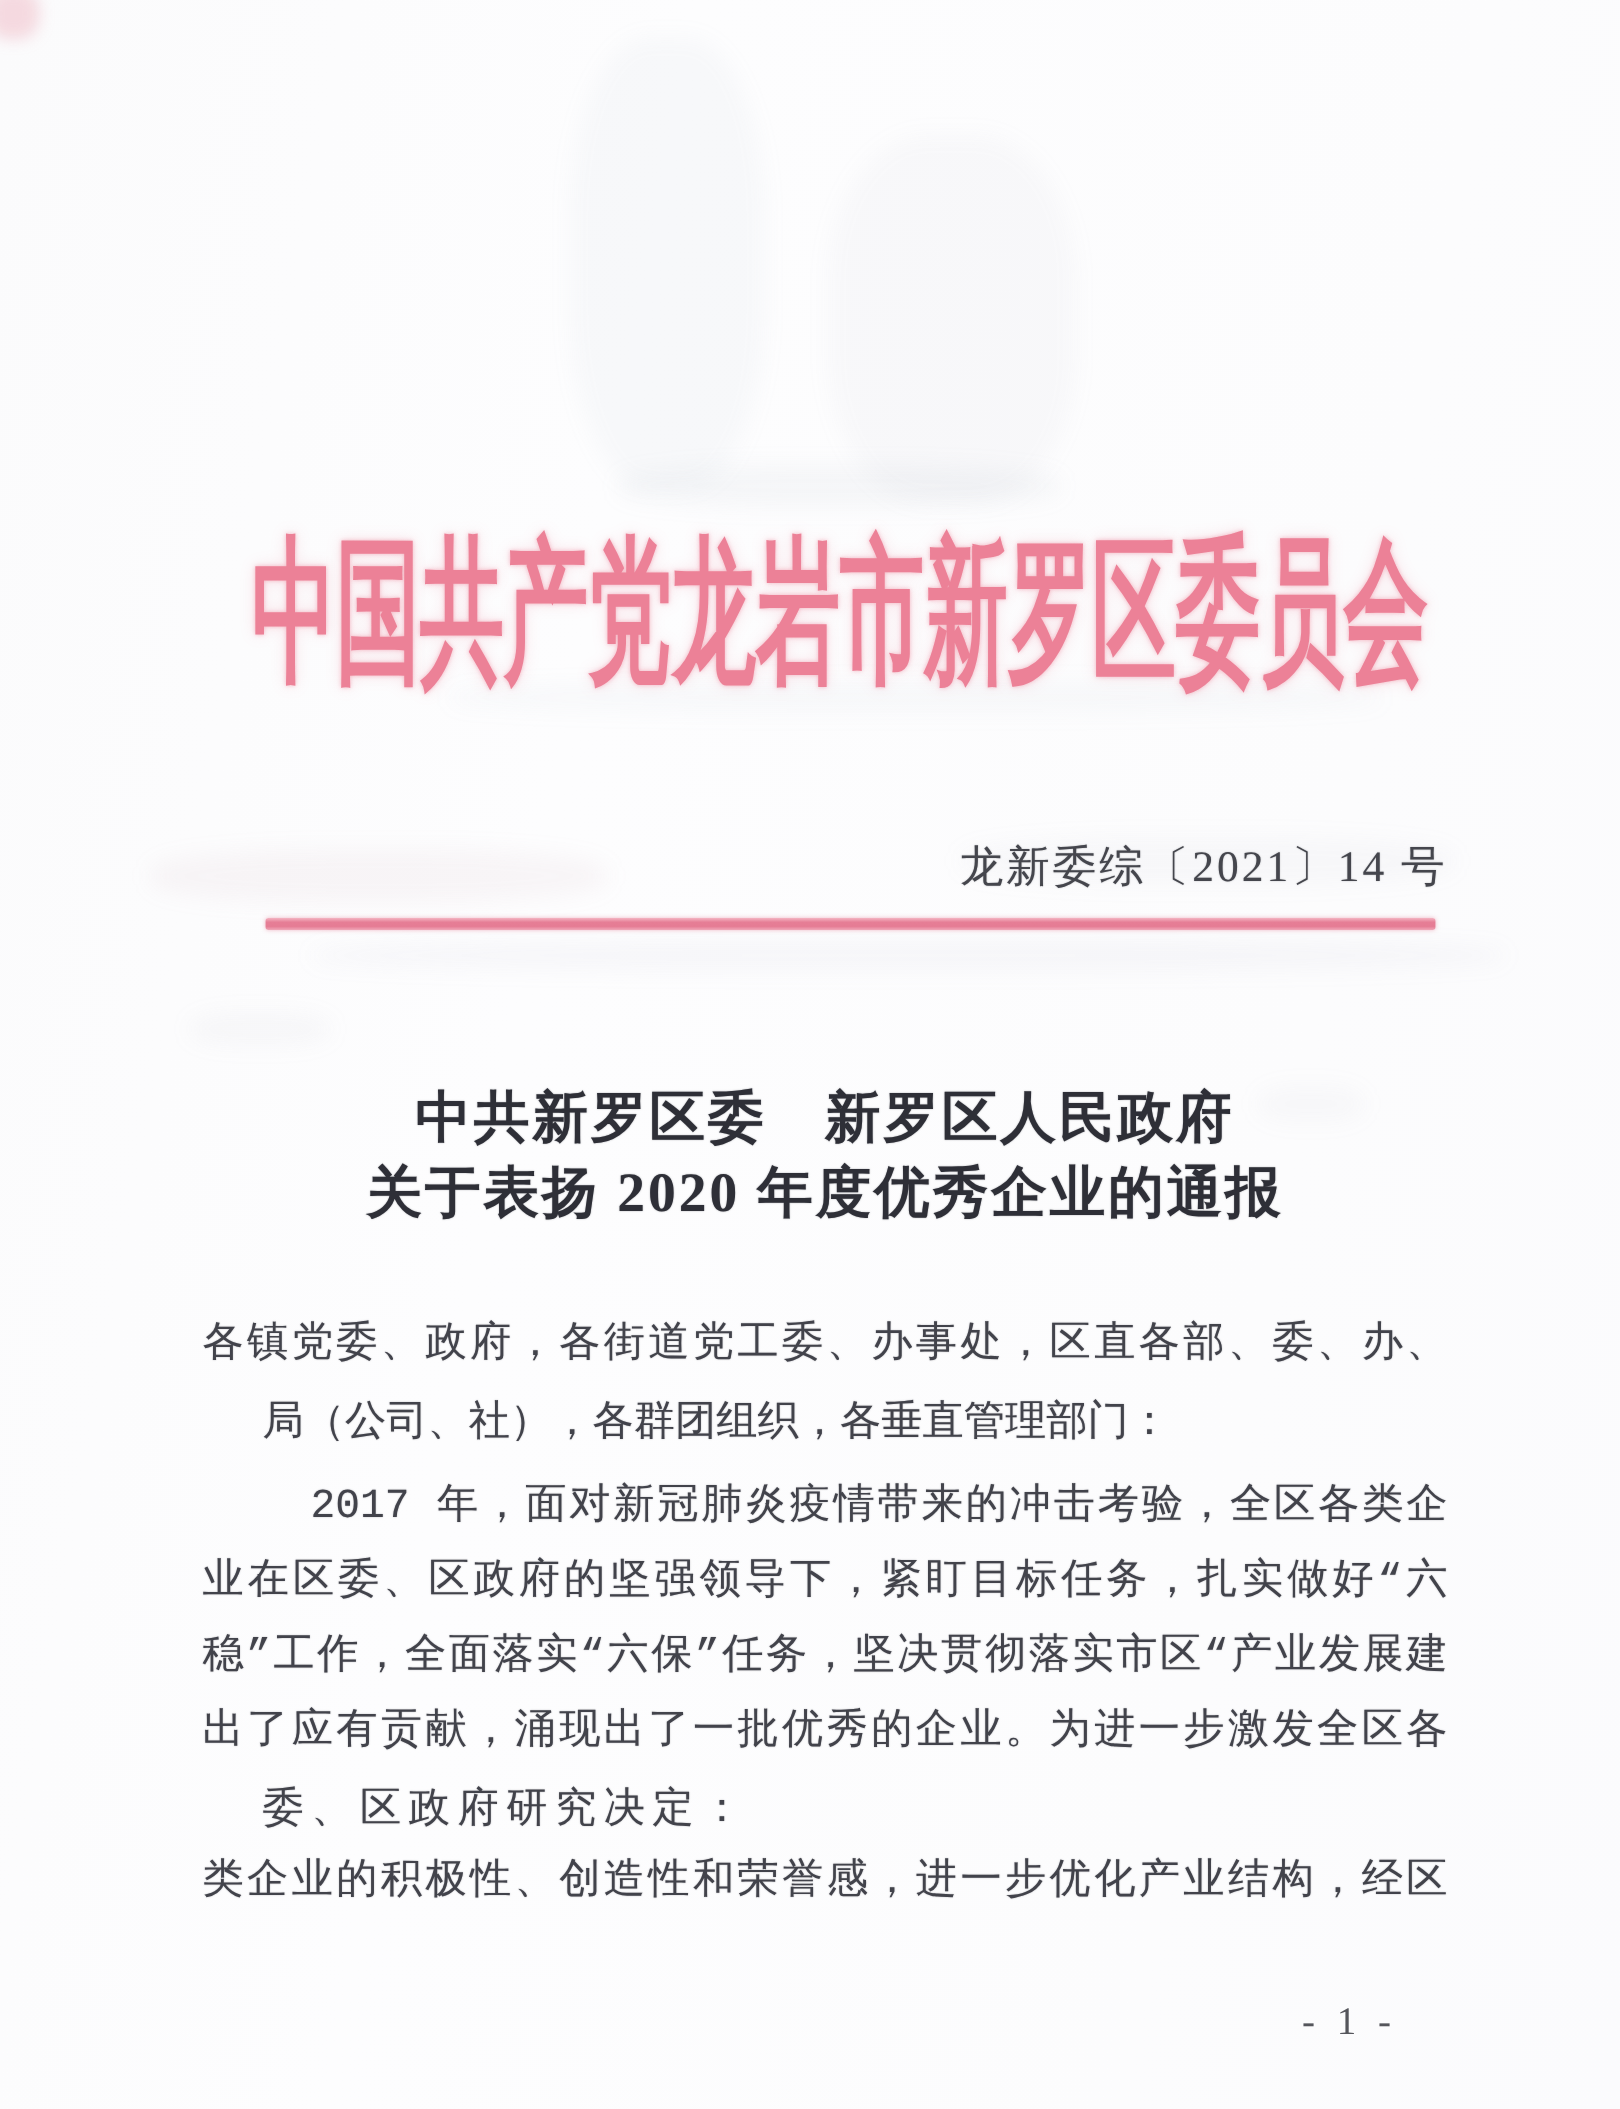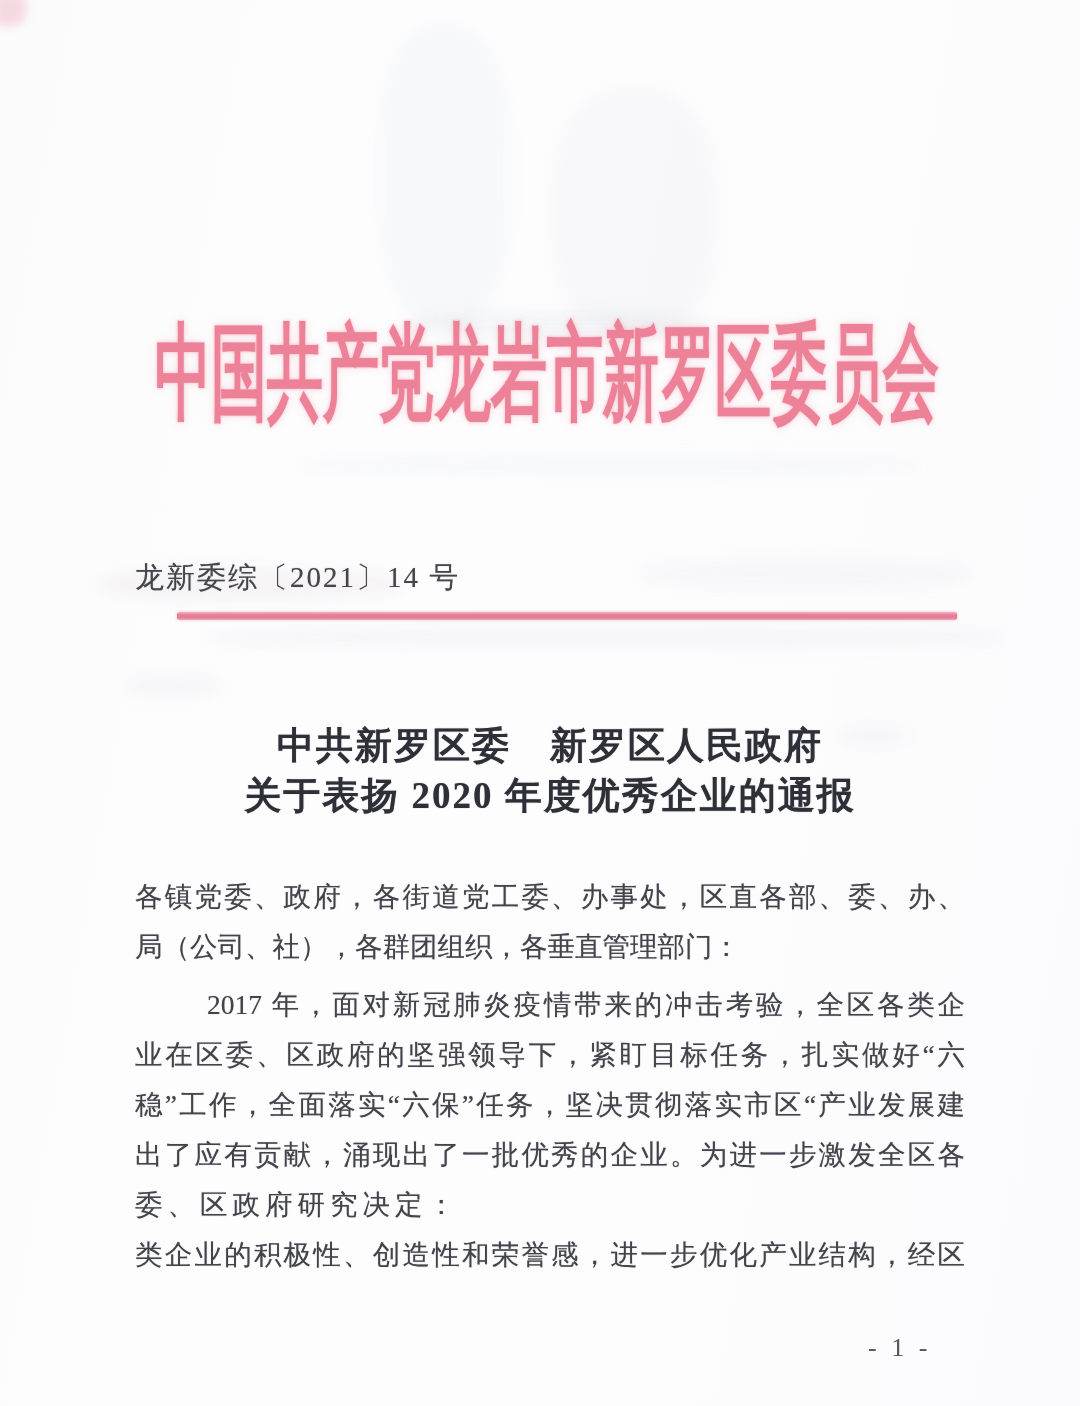--- a/index.html
+++ b/index.html
@@ -19,32 +19,32 @@
   .s3{left:412px;top:310px;width:295px;height:28px;background:rgba(148,156,176,0.07);}
   .s4{left:300px;top:455px;width:620px;height:20px;background:rgba(148,156,176,0.055);}
   .s5{left:100px;top:566px;width:305px;height:36px;background:rgba(185,140,155,0.07);}
   .s6{left:640px;top:558px;width:330px;height:32px;background:rgba(155,150,170,0.05);}
   .s7{left:208px;top:627px;width:795px;height:20px;background:rgba(148,156,176,0.065);}
   .s8{left:126px;top:675px;width:95px;height:22px;background:rgba(148,156,176,0.06);}
   .s9{left:838px;top:724px;width:72px;height:24px;background:rgba(148,156,176,0.05);}
   .s10{left:-8px;top:-8px;width:34px;height:34px;background:rgba(230,130,150,0.28);filter:blur(5px);}
 
   .letterhead{
-    position:absolute;top:345px;left:132px;width:830px;height:130px;
-    display:flex;align-items:flex-start;justify-content:center;
+    position:absolute;top:345px;left:145px;width:830px;height:130px;
+    display:flex;align-items:center;justify-content:center;
   }
   .letterhead-inner{
     font-size:56px;line-height:1;font-weight:bold;white-space:nowrap;
     color:#ec8197;
     transform:scale(1,1.88);
     text-shadow:0 0 2px rgba(236,129,151,0.55),0 0 7px rgba(236,129,151,0.22);
   }
   .doc-number{
     position:absolute;top:558px;left:135px;width:830px;
-    text-align:left;font-size:29px;color:#45464d;letter-spacing:2px;
+    text-align:right;font-size:29px;color:#45464d;letter-spacing:2px;
     text-shadow:0 0 1px rgba(69,70,77,0.45);
   }
   .red-rule{
     position:absolute;top:612px;left:177px;width:780px;height:8px;
     border-radius:2px;
     background:linear-gradient(to bottom,#f3b4c2 0%,#e67e96 35%,#e57c94 70%,#f0a7b8 100%);
     box-shadow:0 0 3px rgba(230,120,145,0.5);
   }
   .title-block{
     position:absolute;top:706px;left:125px;width:850px;
@@ -52,22 +52,22 @@
     color:#2e2f37;letter-spacing:2px;
     text-shadow:0 0 1px rgba(46,47,55,0.5);
     margin-top:15px;
   }
   .body-block{
     position:absolute;top:872px;left:135px;width:830px;
     font-size:27.5px;color:#42434b;
     text-shadow:0 0 1px rgba(66,67,75,0.45);
   }
   .body-line{height:50px;line-height:50px;}
-  .body-line.just{text-align:justify;text-align-last:justify;}
-  .body-line.flush{text-align:left;}
+  .body-line.just{text-align:justify;text-align-last:justify;font-family:Liberation Mono, monospace;}
+  .body-line.flush{text-align:left;margin-left:40px;}
   .body-line.indent{text-indent:72px;}
   .body-line.para-start{margin-top:8px;}
   .body-line.wide{letter-spacing:5px;}
   .page-number{
     position:absolute;top:1333px;left:868px;
     font-size:26px;color:#55565c;letter-spacing:4px;white-space:nowrap;
   }
 </style>
 </head>
 <body>

